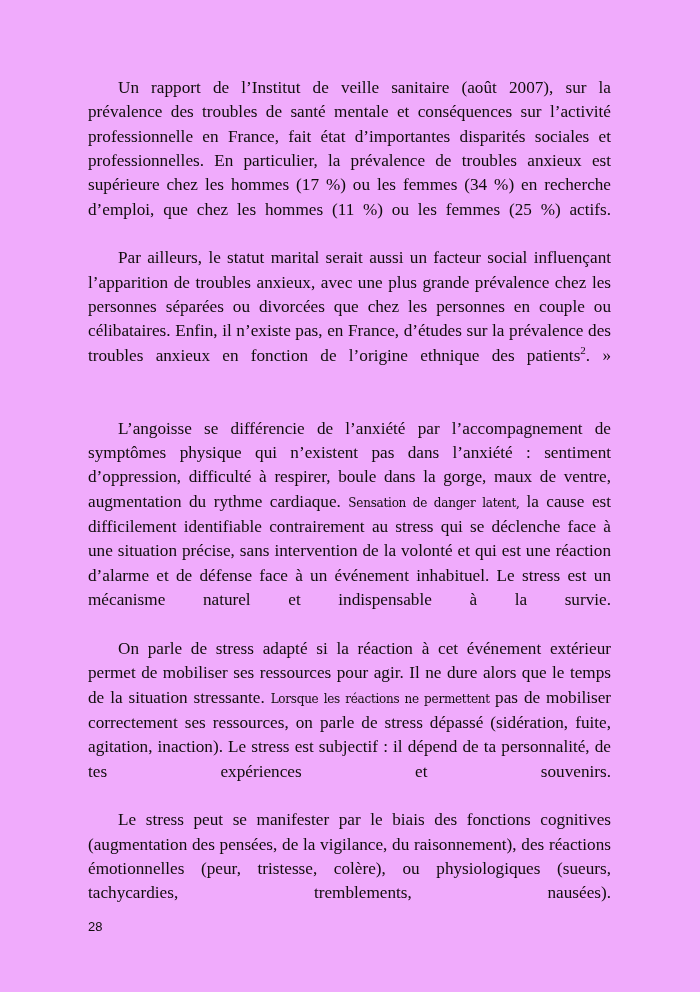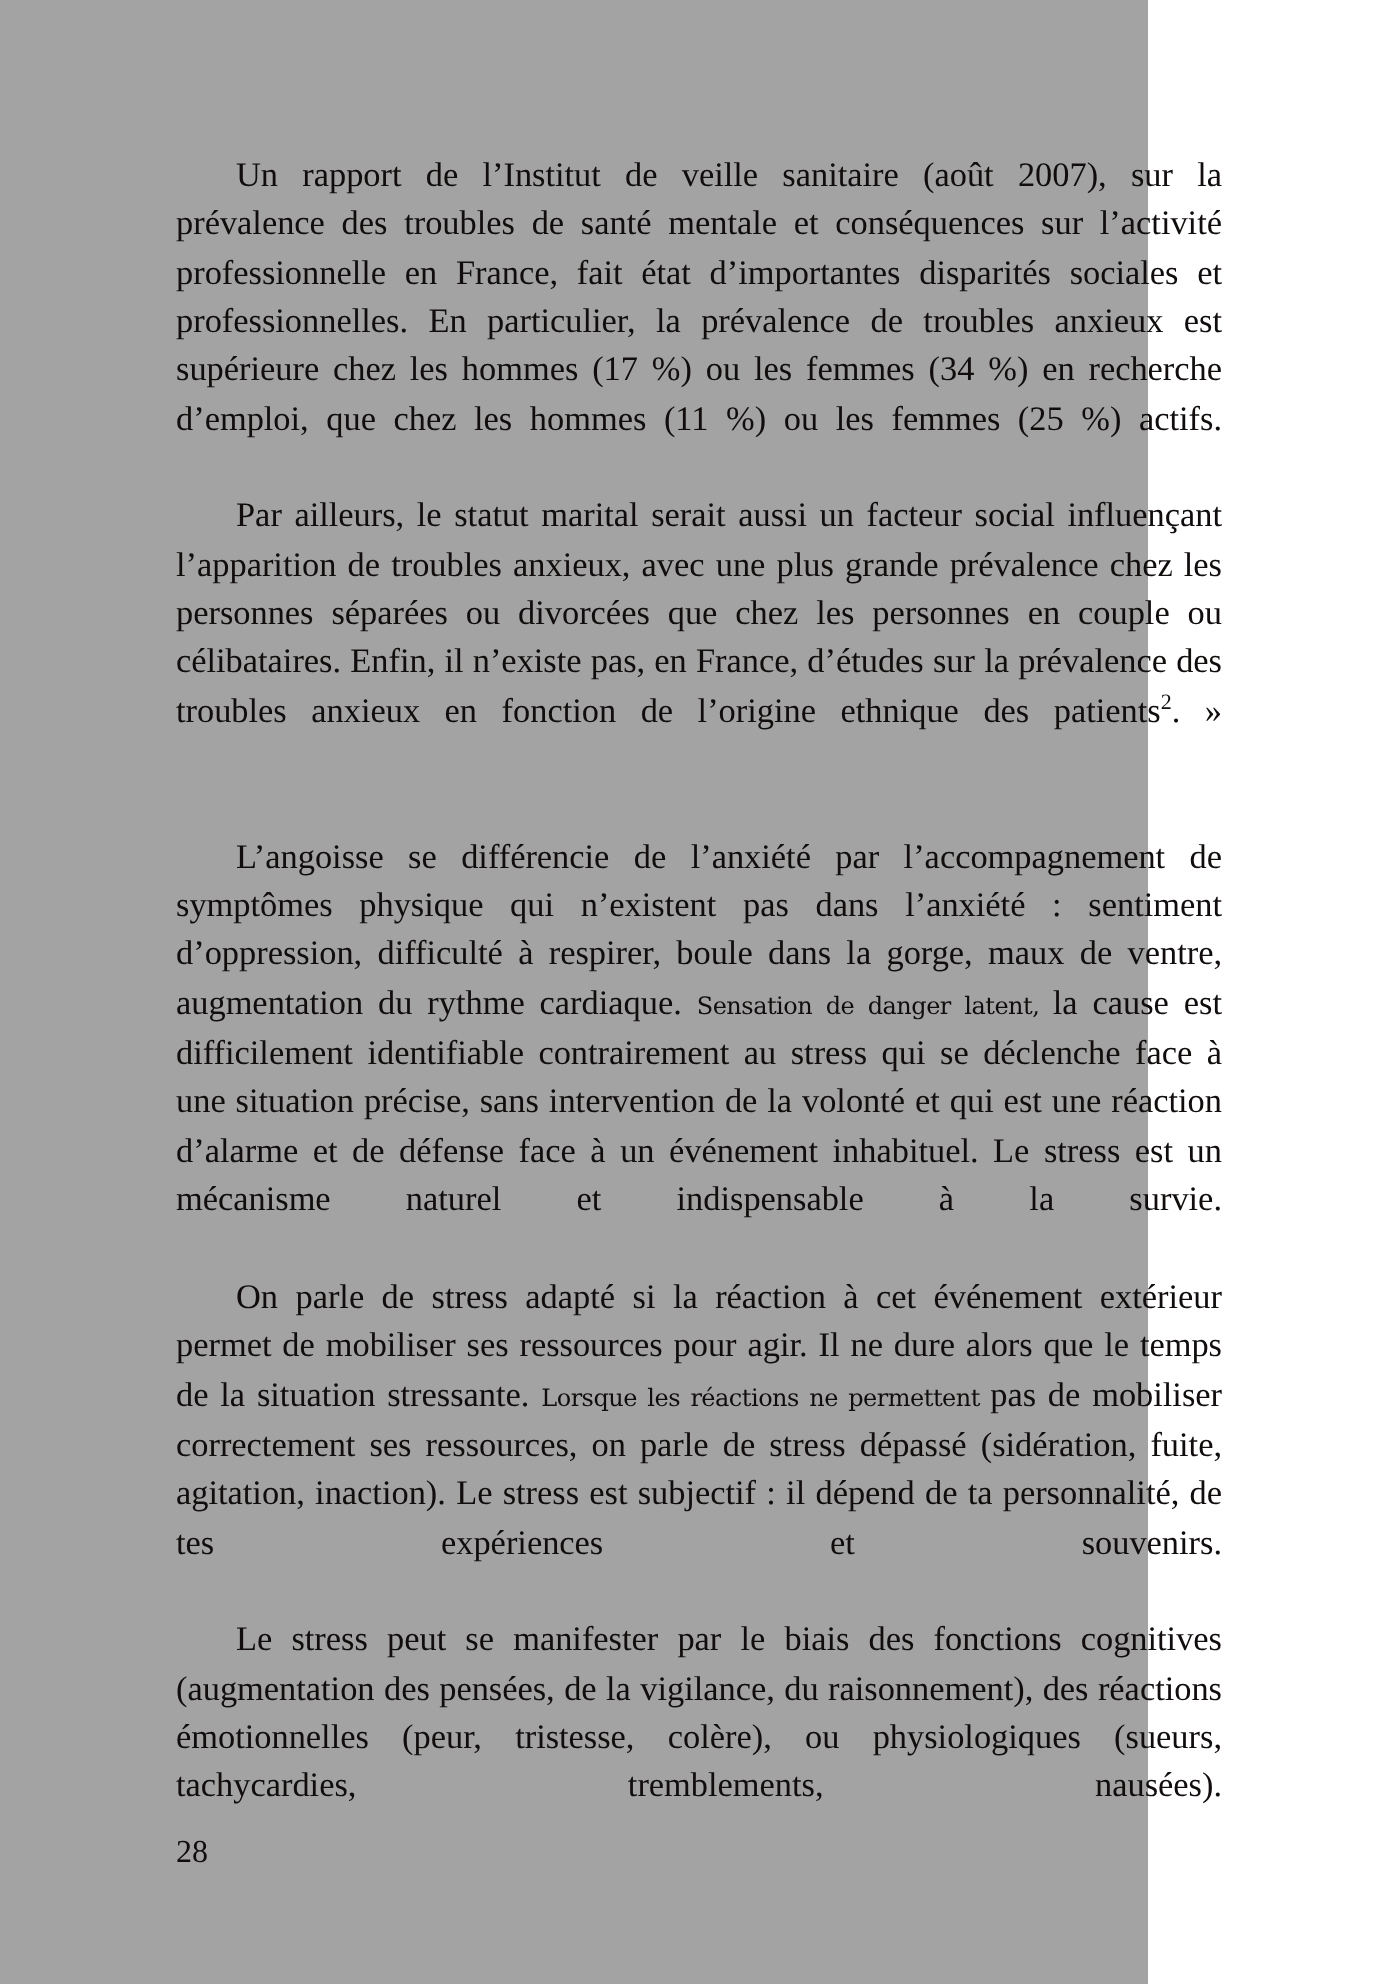--- a/index.html
+++ b/index.html
@@ -13,23 +13,23 @@
     position: relative;
     font-family: "Liberation Serif", "DejaVu Serif", serif;
     color: #100d0c;
     overflow: hidden;
   }
 
   .page {
     position: absolute;
     left: 0;
     top: 0;
-    width: 574px;
+    width: 700px;
     height: 992px;
-    background: #a3a3a3;
+    background: #f0abfc;
   }
 
   .textblock {
     position: absolute;
     left: 88px;
     top: 76px;
     width: 523px;
   }
 
   p.para {
@@ -96,22 +96,22 @@
   .footnote-text sup {
     font-size: 9px;
     vertical-align: super;
     line-height: 0;
   }
 
   .page-number {
     position: absolute;
     left: 88px;
     top: 916px;
-    font-family: Liberation Serif, serif;
-    font-size: 16px;
+    font-family: Liberation Sans, sans-serif;
+    font-size: 13px;
     line-height: 22px;
     color: #100d0c;
   }
 </style>
 </head>
 <body>
 
 <div class="page">
 
   <div class="textblock">

